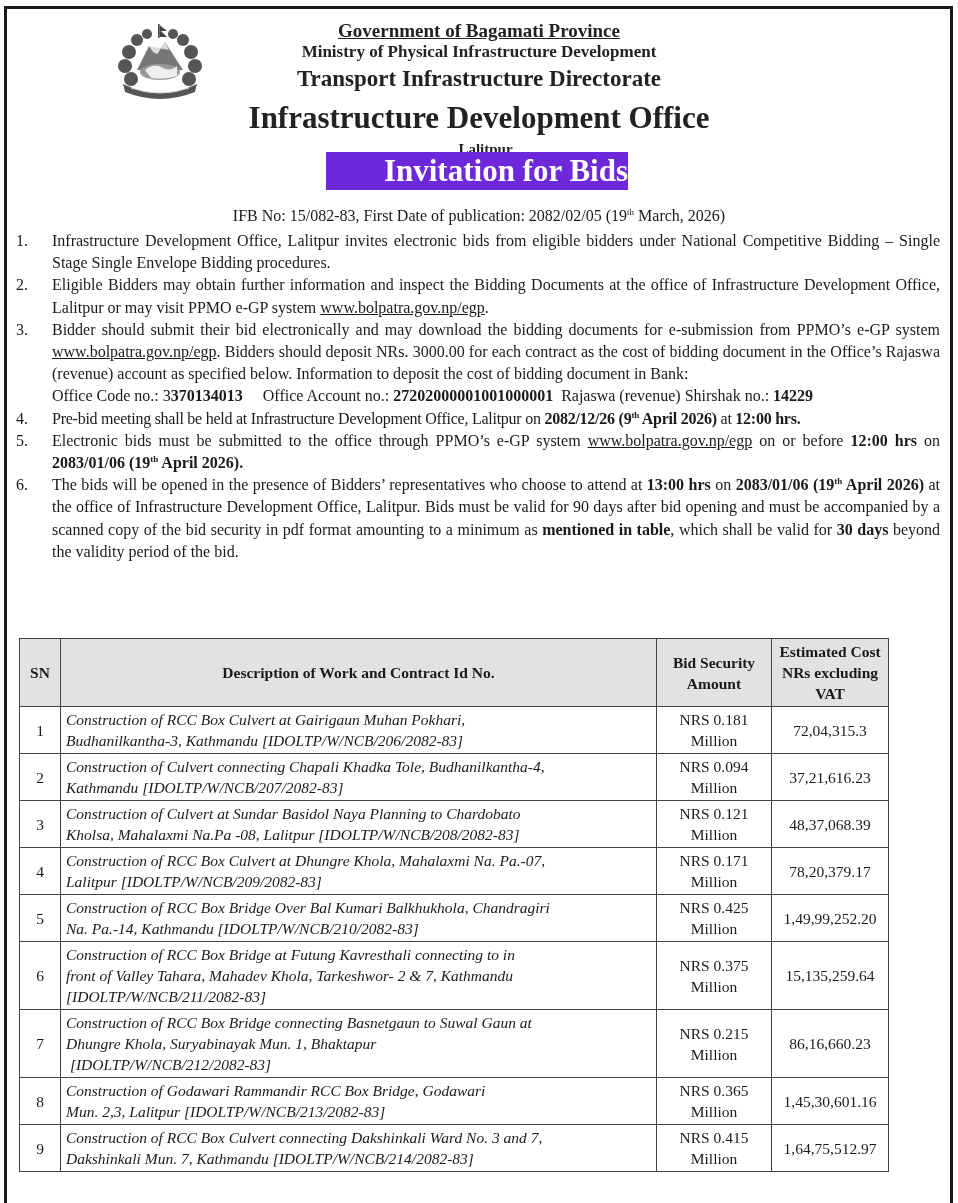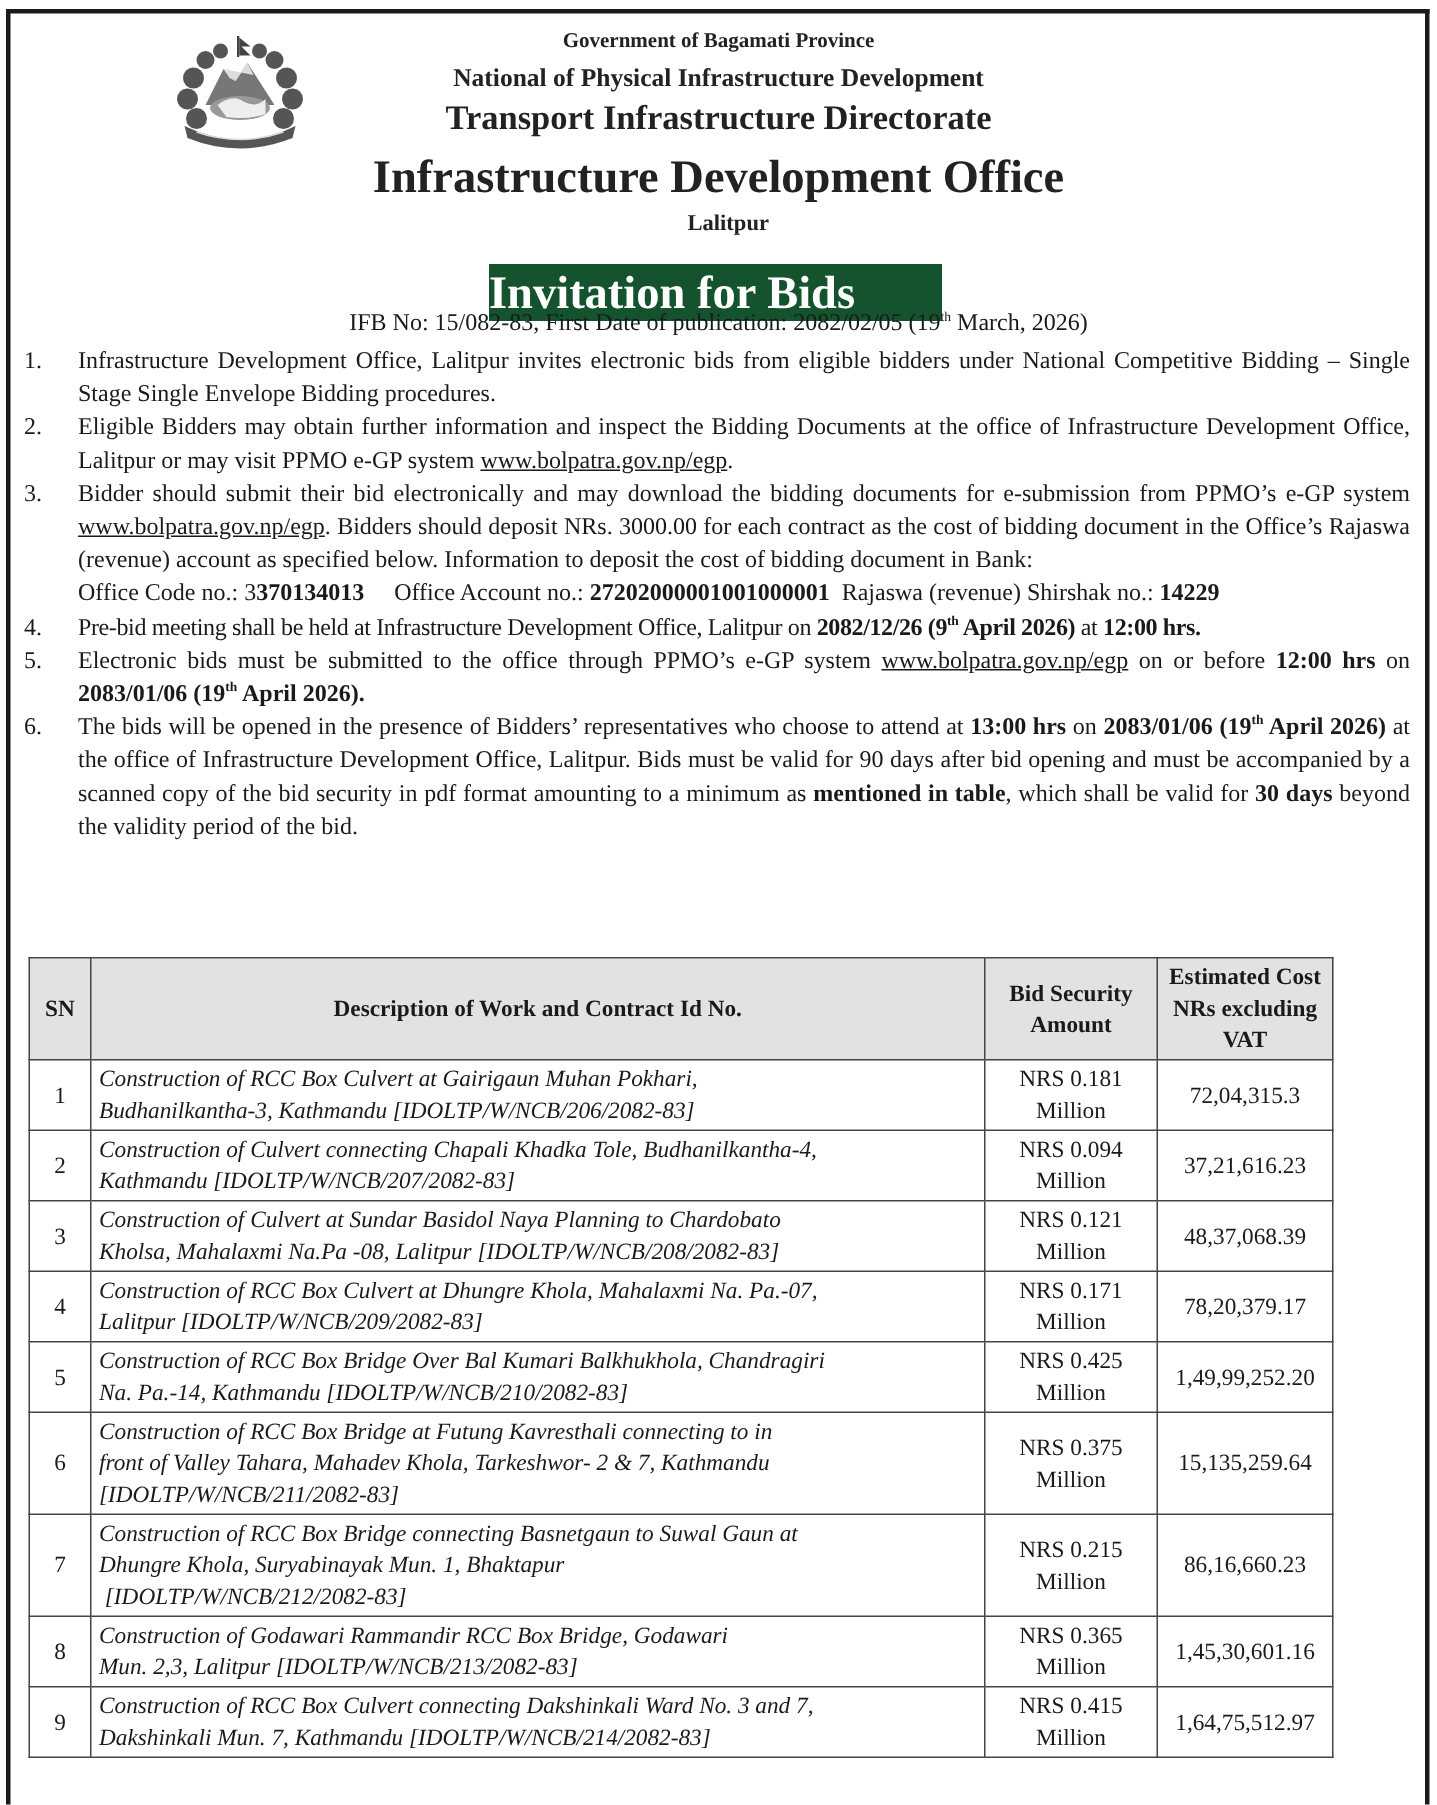--- a/index.html
+++ b/index.html
@@ -7,29 +7,29 @@
   body { font-family: "Liberation Serif", "DejaVu Serif", serif; color: #1a1a1a; position: relative; }
 
   .frame {
     position: absolute; left: 4px; top: 6px; width: 949px; height: 1210px;
     border-left: 3px solid #1a1a1a; border-right: 3px solid #1a1a1a; border-top: 3px solid #1a1a1a;
   }
 
   .emblem { position: absolute; left: 115px; top: 22px; width: 90px; height: 78px; }
 
   .hdr { position: absolute; left: 0; width: 958px; text-align: center; font-weight: bold; color: #222; }
-  .h-gov   { top: 20px; font-size: 14px; }
+  .h-gov   { top: 20px; font-size: 19px; text-decoration: underline; }
   .h-min   { top: 42px; font-size: 17px; }
   .h-tid   { top: 66px; font-size: 23px; }
   .h-ido   { top: 100px; font-size: 31px; }
   .h-lal   { top: 141px; font-size: 15px; padding-left: 13px; }
   .h-ifb-banner {
-    position: absolute; left: 326px; top: 176px; width: 302px; height: 38px;
-    background: #14532d; color: #fff; font-weight: bold; font-size: 31px;
-    text-align: left; line-height: 38px;
+    position: absolute; left: 326px; top: 152px; width: 302px; height: 38px;
+    background: #6d28d9; color: #fff; font-weight: bold; font-size: 31px;
+    text-align: right; line-height: 38px;
   }
 
   .ifb-line { position: absolute; top: 207px; left: 0; width: 958px; text-align: center; font-size: 16px; }
   sup { font-size: 9px; vertical-align: super; line-height: 0; }
 
   .body-text { position: absolute; left: 16px; top: 230px; width: 924px; font-size: 16px; line-height: 22.2px; }
   .item { display: flex; }
   .item .num { width: 36px; flex: 0 0 36px; }
   .item .txt { flex: 1; text-align: justify; }
   .bank { padding-left: 36px; }
@@ -70,21 +70,21 @@
   <path d="M44.5 3 L52 9 L46 9 L52 15 L44.5 15 Z" fill="#444"></path>
   <path d="M22 48 L34 24 L42 32 L50 20 L68 48 Z" fill="#777"></path>
   <path d="M34 24 L38 30 L42 32 L46 26 L50 20 L54 28 Z" fill="#ddd"></path>
   <ellipse cx="45" cy="50" rx="20" ry="8" fill="#999"></ellipse>
   <path d="M30 48 Q40 40 48 46 Q56 50 62 44 L62 54 Q50 58 36 56 Z" fill="#eee"></path>
   <path d="M8 62 Q45 80 82 62 L80 70 Q45 84 10 70 Z" fill="#555"></path>
   <path d="M16 66 Q45 76 74 66" stroke="#ddd" stroke-width="1" fill="none"></path>
 </svg>
 
 <div class="hdr h-gov">Government of Bagamati Province</div>
-<div class="hdr h-min">National of Physical Infrastructure Development</div>
+<div class="hdr h-min">Ministry of Physical Infrastructure Development</div>
 <div class="hdr h-tid">Transport Infrastructure Directorate</div>
 <div class="hdr h-ido">Infrastructure Development Office</div>
 <div class="hdr h-lal">Lalitpur</div>
 <div class="h-ifb-banner">Invitation for Bids</div>
 
 <div class="ifb-line"><span>IFB No: 15/082-83, First Date of publication: 2082/02/05 (19</span><sup>th</sup><span> March, 2026)</span></div>
 
 <div class="body-text">
   <div class="item">
     <span class="num">1.</span>

